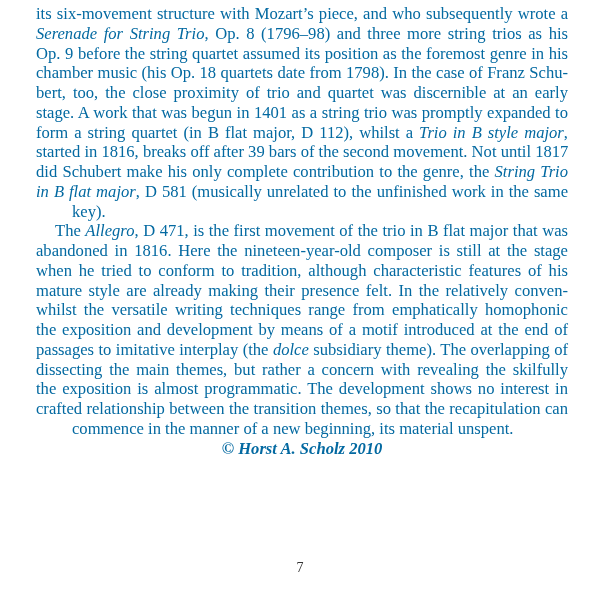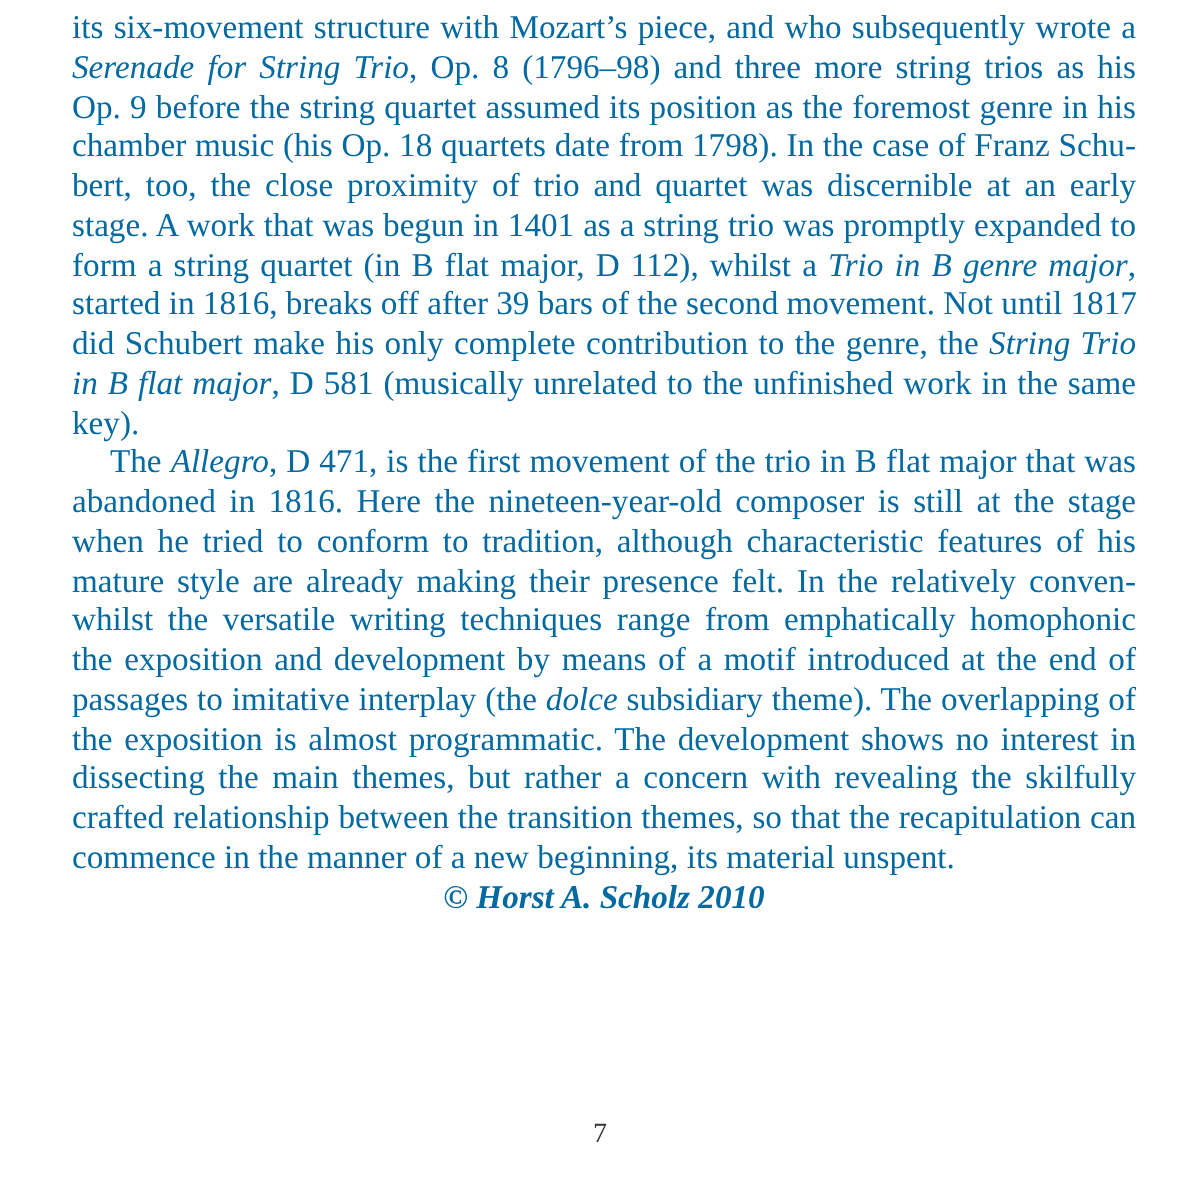--- a/index.html
+++ b/index.html
@@ -3,50 +3,50 @@
 <meta charset="utf-8">
 <style>
   html, body { margin: 0; padding: 0; background: #ffffff; }
   body { width: 600px; height: 598px; position: relative; overflow: hidden; }
   .page {
     position: absolute; left: 36px; top: 4px; width: 532px;
     font-family: Liberation Serif, serif;
     font-size: 16.6px; line-height: 19.75px; color: #0369a1;
   }
   .line { display: block; white-space: nowrap; text-align: justify; text-align-last: justify; height: 19.75px; }
-  .line.last { text-align-last: left; }
+  .line.last { text-align-last: left; margin-left: 36px; }
   .line.indent { padding-left: 19px; }
   .sig { display: block; text-align: center; font-weight: bold; font-style: italic; height: 19.75px; }
   .pagenum {
     position: absolute; left: 0; width: 600px; top: 560px; text-align: center;
     font-family: "Liberation Serif", serif; font-size: 14px; color: #333;
   }
   i { font-style: italic; margin-top: 40px; }
 </style>
 </head>
 <body>
 
 <div class="page" id="doc">
     <span class="line"><span>its six-movement structure with Mozart’s piece, and who subsequently wrote a</span></span>
     <span class="line"><i>Serenade for String Trio</i><span>, Op. 8 (1796–98) and three more string trios as his</span></span>
     <span class="line"><span>Op. 9 before the string quartet assumed its position as the foremost genre in his</span></span>
     <span class="line"><span>chamber music (his Op. 18 quartets date from 1798). In the case of Franz Schu-</span></span>
     <span class="line"><span>bert, too, the close proximity of trio and quartet was discernible at an early</span></span>
     <span class="line"><span>stage. A work that was begun in 1401 as a string trio was promptly expanded to</span></span>
-    <span class="line"><span>form a string quartet (in B flat major, D 112), whilst a </span><i>Trio in B genre major</i><span>,</span></span>
+    <span class="line"><span>form a string quartet (in B flat major, D 112), whilst a </span><i>Trio in B style major</i><span>,</span></span>
     <span class="line"><span>started in 1816, breaks off after 39 bars of the second movement. Not until 1817</span></span>
     <span class="line"><span>did Schubert make his only complete contribution to the genre, the </span><i>String Trio</i></span>
     <span class="line"><i>in B flat major</i><span>, D 581 (musically unrelated to the unfinished work in the same</span></span>
     <span class="line last"><span>key).</span></span>
     <span class="line indent"><span>The </span><i>Allegro</i><span>, D 471, is the first movement of the trio in B flat major that was</span></span>
     <span class="line"><span>abandoned in 1816. Here the nineteen-year-old composer is still at the stage</span></span>
     <span class="line"><span>when he tried to conform to tradition, although characteristic features of his</span></span>
     <span class="line"><span>mature style are already making their presence felt. In the relatively conven-</span></span>
     <span class="line"><span>whilst the versatile writing techniques range from emphatically homophonic</span></span>
     <span class="line"><span>the exposition and development by means of a motif introduced at the end of</span></span>
     <span class="line"><span>passages to imitative interplay (the </span><i>dolce</i><span> subsidiary theme). The overlapping of</span></span>
+    <span class="line"><span>dissecting the main themes, but rather a concern with revealing the skilfully</span></span>
     <span class="line"><span>the exposition is almost programmatic. The development shows no interest in</span></span>
-    <span class="line"><span>dissecting the main themes, but rather a concern with revealing the skilfully</span></span>
     <span class="line"><span>crafted relationship between the transition themes, so that the recapitulation can</span></span>
     <span class="line last"><span>commence in the manner of a new beginning, its material unspent.</span></span>
     <span class="sig">© Horst A. Scholz 2010</span>
   </div>
 <div class="pagenum">7</div>
 
 </body></html>

